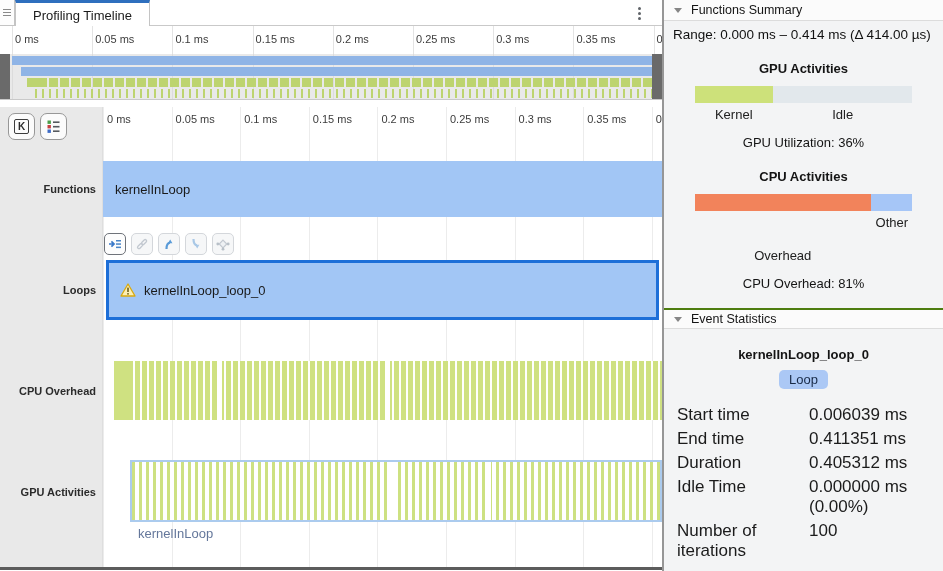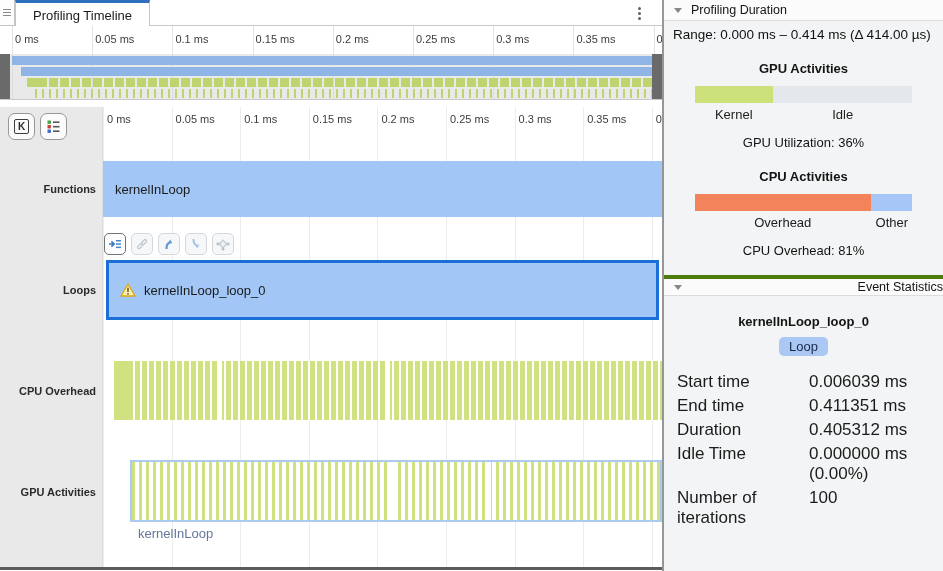--- a/index.html
+++ b/index.html
@@ -80,21 +80,21 @@
     background:repeating-linear-gradient(90deg,#cde181 0 3px,#ffffff 3px 7px); }
   .gpu-caption { position:absolute; left:35px; top:419px; font-size:13px; color:#64779b; }
 
   .left-bottom-border { height:3px; background:#5c5c5c; }
 
   
   .right-panel { position:relative; width:281px; height:571px; border-left:2px solid #969696;
     background:#f3f4f5; display:flex; flex-direction:column; }
   .section-header { display:flex; align-items:center; gap:9px; height:21px; padding:0 0 0 10px;
     background:#fbfbfb; border-bottom:1px solid #dcdcdc; cursor:pointer; }
-  .section-header.stats { border-top:4px solid #4d7c0f;justify-content:space-between; }
+  .section-header.stats { border-top:2px solid #4d7c0f; }
   .tri-down { width:0; height:0; border-left:4px solid transparent; border-right:4px solid transparent;
     border-top:5px solid #868686; }
   .section-title { font-size:12.5px; color:#141414; }
   .range-line { padding:6px 9px 0 9px; font-size:13.5px; color:#111; }
   .sum-title { margin-top:19px; text-align:center; font-size:13px; font-weight:bold; color:#141414; }
   .stackbar { width:218px; height:17px; margin:10px auto 0 auto; display:flex; }
   .stackbar > div { height:100%; }
   .stackbar-labels { width:218px; margin:4px auto 0 auto; display:flex; }
   .stackbar-labels > div { text-align:center; font-size:13px; color:#202020; }
   .sum-caption { margin-top:13px; text-align:center; font-size:13px; color:#141414; }
@@ -249,21 +249,21 @@
         </div>
     </div>
 
     <div class="left-bottom-border"></div>
   </div>
 
   <div class="right-panel">
 
     <div class="section-header">
       <span class="tri-down"></span>
-      <span class="section-title">Profiling Duration</span>
+      <span class="section-title">Functions Summary</span>
     </div>
 
     <div class="summary-content">
       <div class="range-line">Range: 0.000 ms – 0.414 ms (Δ 414.00 µs)</div>
 
       <div class="sum-title">GPU Activities</div>
       <div class="stackbar">
         <div style="width: 36%; background: rgb(205, 225, 122);"></div>
         <div style="width: 64%; background: rgb(226, 232, 236);"></div>
       </div>
@@ -272,21 +272,21 @@
         <div style="width: 64%;">Idle</div>
       </div>
       <div class="sum-caption">GPU Utilization: 36%</div>
 
       <div class="sum-title">CPU Activities</div>
       <div class="stackbar">
         <div style="width: 81%; background: rgb(242, 131, 91);"></div>
         <div style="width: 19%; background: rgb(166, 198, 247);"></div>
       </div>
       <div class="stackbar-labels">
-        <div style="width: 81%;">Overhead</div>
+        <div style="width: 81%; margin-top: 33px;">Overhead</div>
         <div style="width: 19%;">Other</div>
       </div>
       <div class="sum-caption">CPU Overhead: 81%</div>
     </div>
 
     <div class="section-header stats">
       <span class="tri-down"></span>
       <span class="section-title">Event Statistics</span>
     </div>
 

